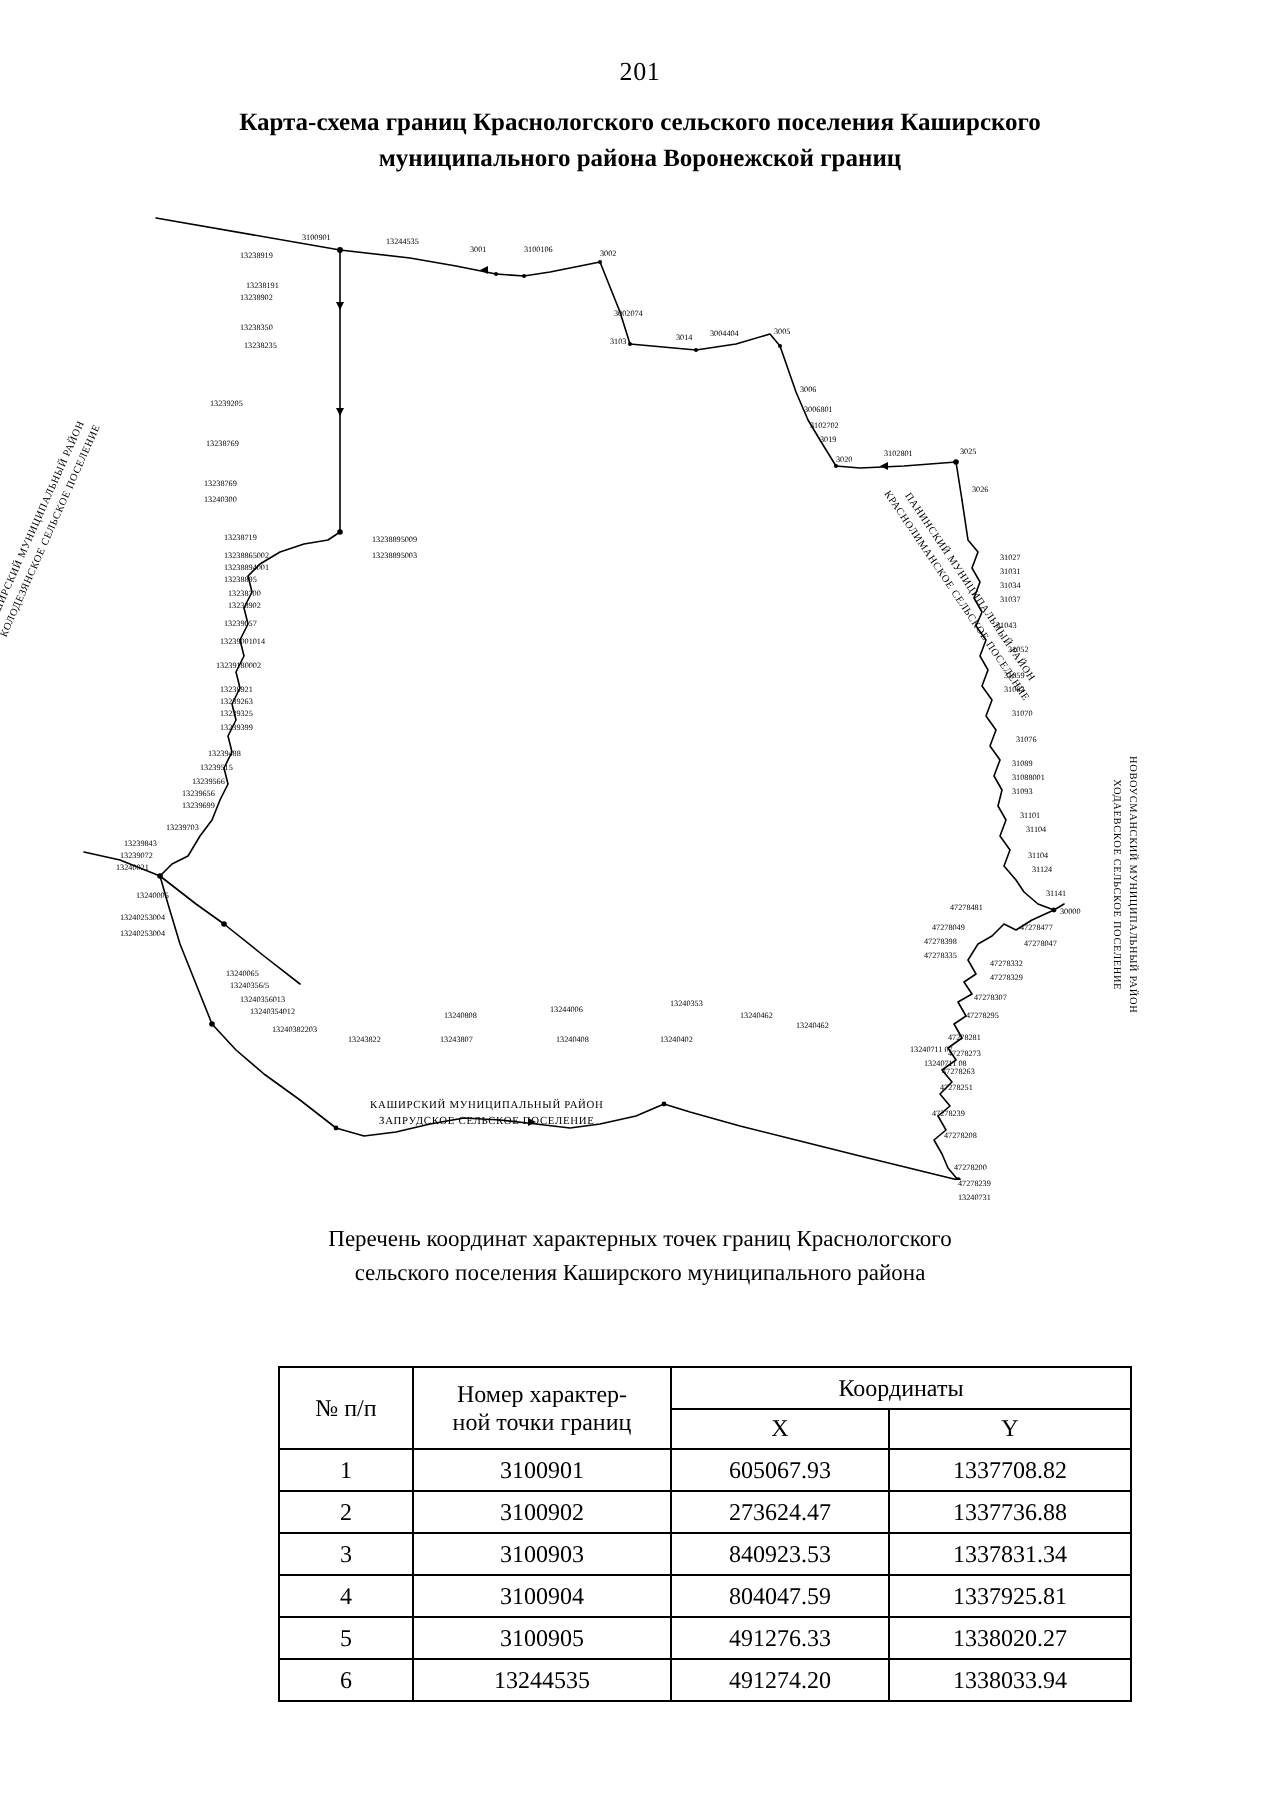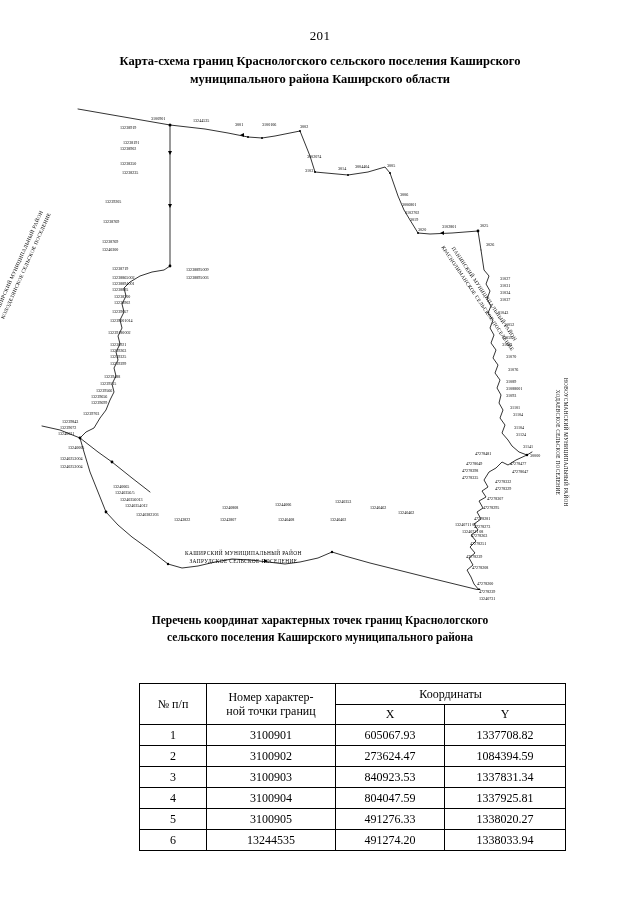--- a/index.html
+++ b/index.html
@@ -19,21 +19,21 @@
     text-align:center;font-size:13px;letter-spacing:.3px;
   }
 
   
   .title-1{
     position:absolute;top:52px;left:70px;width:500px;
     text-align:center;font-weight:bold;font-size:12.5px;line-height:1.45;
   }
   .title-2{
     position:absolute;top:612px;left:95px;width:450px;
-    text-align:center;font-weight:bold;font-size:11.5px;line-height:1.45;
+    text-align:center;font-weight:normal;font-size:11.5px;line-height:1.45;
   }
 
   
   .map{
     position:absolute;left:0;top:100px;width:640px;height:490px;
   }
   .map svg{display:block;width:640px;height:490px;}
 
   .map-region-label{
     position:absolute;
@@ -100,21 +100,21 @@
 </style>
 </head>
 <body>
 
 <div class="page">
 
   <div class="page-number">201</div>
 
   <div class="title-1">
     <div>Карта-схема границ Краснологского сельского поселения Каширского</div>
-    <div>муниципального района Каширского области</div>
+    <div>муниципального района Воронежской границ</div>
   </div>
 
   <div class="map">
 
     <svg viewBox="0 0 640 490" xmlns="http://www.w3.org/2000/svg">
       <g fill="none" stroke="#000" stroke-width="0.8" stroke-linejoin="round" stroke-linecap="round">
 
         <path d="M78 9 L170 25"></path>
 
         <path d="M170 25 L205 29 L228 33 L248 37 L262 38 L275 36 L290 33 L300 31
@@ -336,21 +336,21 @@
           <tr>
             <td class="c-np row-cell">1</td>
             <td class="c-num row-cell">3100901</td>
             <td class="c-x row-cell">605067.93</td>
             <td class="c-y row-cell">1337708.82</td>
           </tr>
           <tr>
             <td class="c-np row-cell">2</td>
             <td class="c-num row-cell">3100902</td>
             <td class="c-x row-cell">273624.47</td>
-            <td class="c-y row-cell">1084394.59</td>
+            <td class="c-y row-cell">1337736.88</td>
           </tr>
           <tr>
             <td class="c-np row-cell">3</td>
             <td class="c-num row-cell">3100903</td>
             <td class="c-x row-cell">840923.53</td>
             <td class="c-y row-cell">1337831.34</td>
           </tr>
           <tr>
             <td class="c-np row-cell">4</td>
             <td class="c-num row-cell">3100904</td>

